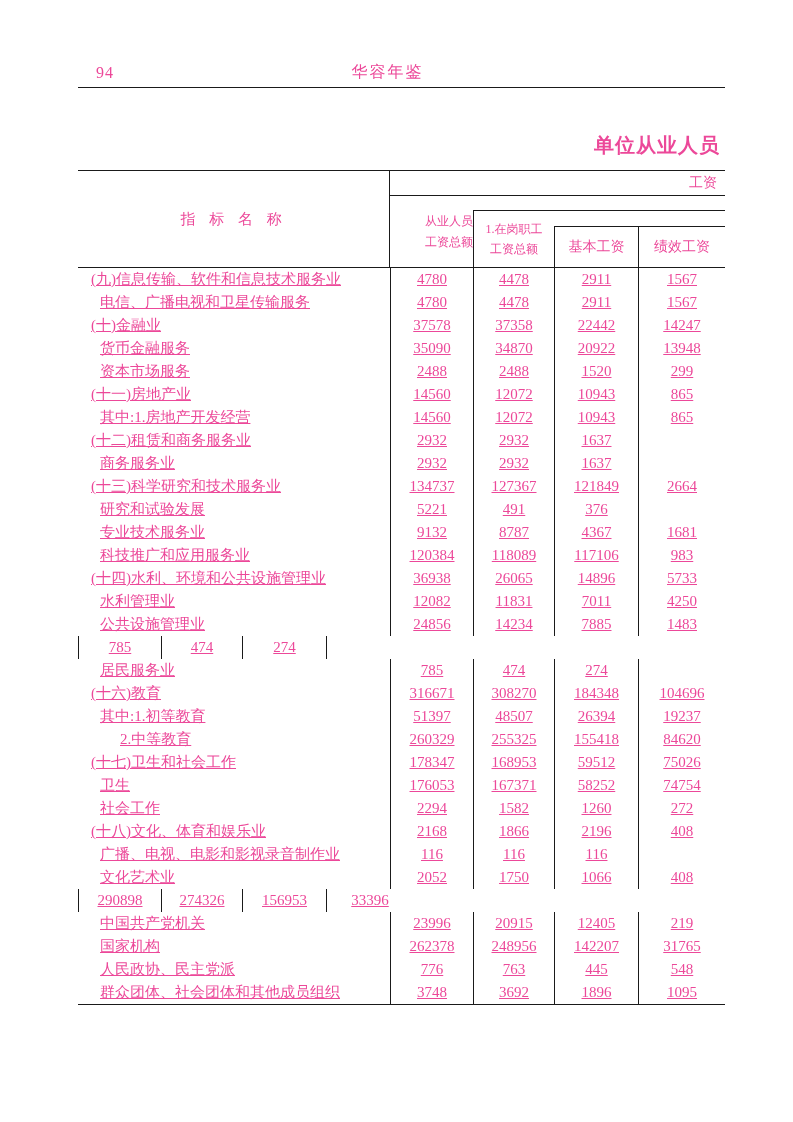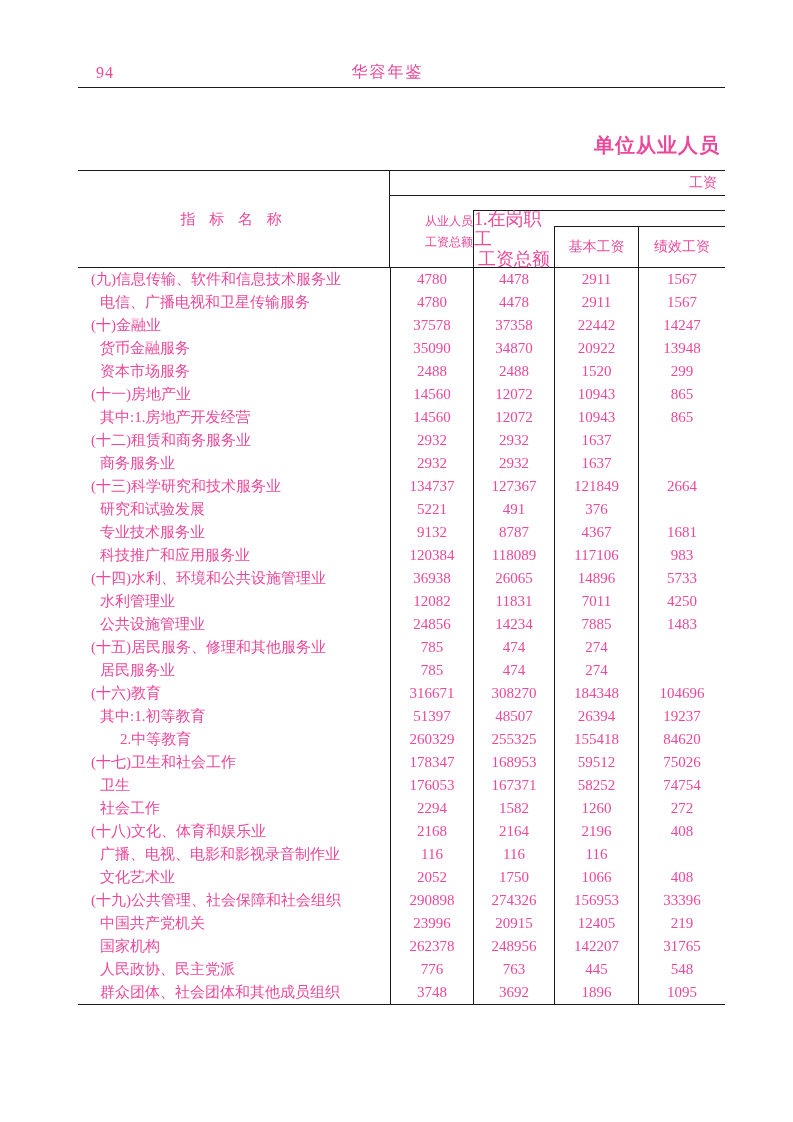--- a/index.html
+++ b/index.html
@@ -56,32 +56,32 @@
     line-height:21px;font-size:12px;
   }
   .line-c{position:absolute;left:395px;top:39px;width:252px;height:1px;background:#1a1a1a;}
   .line-d{position:absolute;left:476px;top:55px;width:171px;height:1px;background:#1a1a1a;}
   .vseg1{position:absolute;left:395px;top:39px;width:1px;height:57px;background:#1a1a1a;}
   .vseg2{position:absolute;left:476px;top:55px;width:1px;height:41px;background:#1a1a1a;}
   .vseg3{position:absolute;left:560px;top:55px;width:1px;height:41px;background:#1a1a1a;}
   .h-col2{
     position:absolute;left:396px;top:40px;width:80px;height:56px;
     display:flex;flex-direction:column;align-items:center;justify-content:center;
-    line-height:20px;font-size:18px;
+    line-height:20px;font-size:12px;
   }
   .h-col3{
     position:absolute;left:477px;top:56px;width:83px;height:40px;
     display:flex;align-items:center;justify-content:center;font-size:14px;
   }
   .h-col4{
     position:absolute;left:561px;top:56px;width:86px;height:40px;
     display:flex;align-items:center;justify-content:center;font-size:14px;
   }
   .tbody{border-bottom:1px solid #1a1a1a;}
-  .trow{display:flex;height:23px;}
+  .trow{display:flex;height:23px;text-decoration:underline;}
   .cell{box-sizing:border-box;height:23px;line-height:23px;overflow:hidden;white-space:nowrap;}
   .cell.label{width:312px;padding-left:13px;}
   .cell.label.ind1{padding-left:22px;}
   .cell.label.ind2{padding-left:42px;}
   .cell.num{border-left:1px solid #1a1a1a;text-align:center;}
   .cell.n0{width:83px;}
   .cell.n1{width:81px;}
   .cell.n2{width:84px;}
   .cell.n3{width:87px;}
 </style>
@@ -227,21 +227,20 @@
           <div class="cell num n3">4250</div>
         </div>
         <div class="trow">
           <div class="cell label ind1">公共设施管理业</div>
           <div class="cell num n0">24856</div>
           <div class="cell num n1">14234</div>
           <div class="cell num n2">7885</div>
           <div class="cell num n3">1483</div>
         </div>
         <div class="trow">
-          <div class="cell label">(十五)居民服务、修理和其他服务业</div>
           <div class="cell num n0">785</div>
           <div class="cell num n1">474</div>
           <div class="cell num n2">274</div>
           <div class="cell num n3"></div>
         </div>
         <div class="trow">
           <div class="cell label ind1">居民服务业</div>
           <div class="cell num n0">785</div>
           <div class="cell num n1">474</div>
           <div class="cell num n2">274</div>
@@ -285,40 +284,39 @@
         <div class="trow">
           <div class="cell label ind1">社会工作</div>
           <div class="cell num n0">2294</div>
           <div class="cell num n1">1582</div>
           <div class="cell num n2">1260</div>
           <div class="cell num n3">272</div>
         </div>
         <div class="trow">
           <div class="cell label">(十八)文化、体育和娱乐业</div>
           <div class="cell num n0">2168</div>
-          <div class="cell num n1">2164</div>
+          <div class="cell num n1">1866</div>
           <div class="cell num n2">2196</div>
           <div class="cell num n3">408</div>
         </div>
         <div class="trow">
           <div class="cell label ind1">广播、电视、电影和影视录音制作业</div>
           <div class="cell num n0">116</div>
           <div class="cell num n1">116</div>
           <div class="cell num n2">116</div>
           <div class="cell num n3"></div>
         </div>
         <div class="trow">
           <div class="cell label ind1">文化艺术业</div>
           <div class="cell num n0">2052</div>
           <div class="cell num n1">1750</div>
           <div class="cell num n2">1066</div>
           <div class="cell num n3">408</div>
         </div>
         <div class="trow">
-          <div class="cell label">(十九)公共管理、社会保障和社会组织</div>
           <div class="cell num n0">290898</div>
           <div class="cell num n1">274326</div>
           <div class="cell num n2">156953</div>
           <div class="cell num n3">33396</div>
         </div>
         <div class="trow">
           <div class="cell label ind1">中国共产党机关</div>
           <div class="cell num n0">23996</div>
           <div class="cell num n1">20915</div>
           <div class="cell num n2">12405</div>

